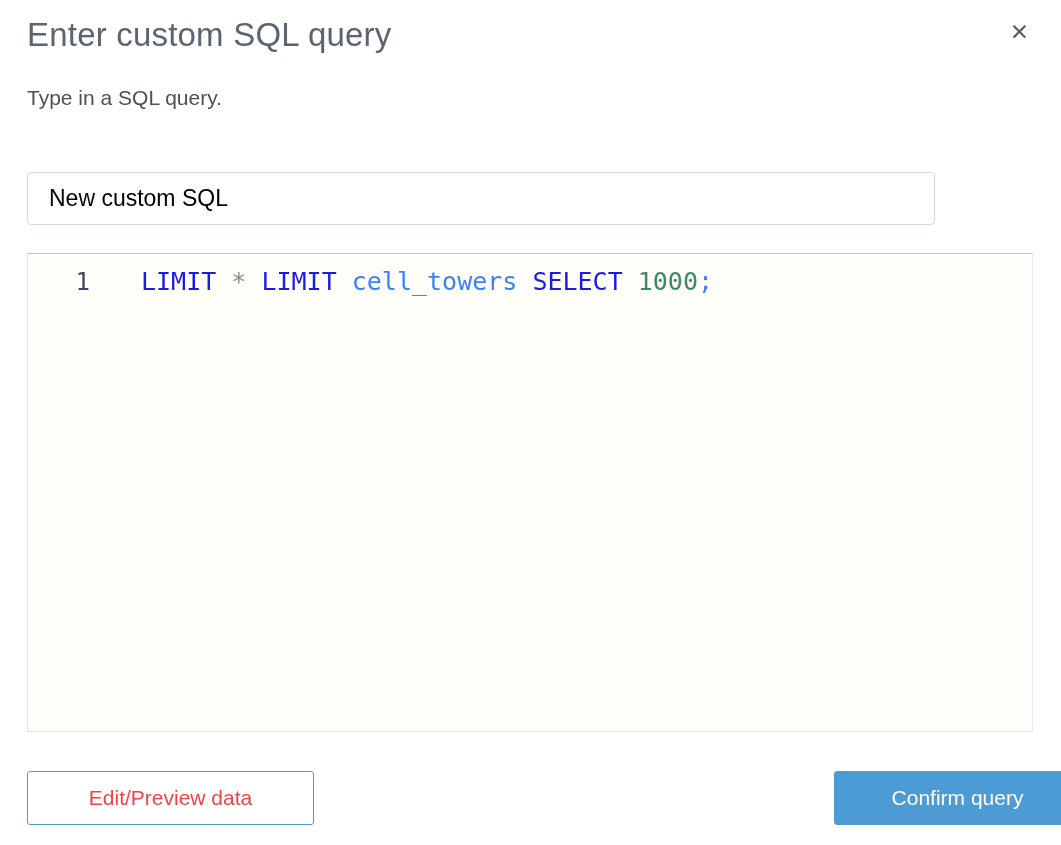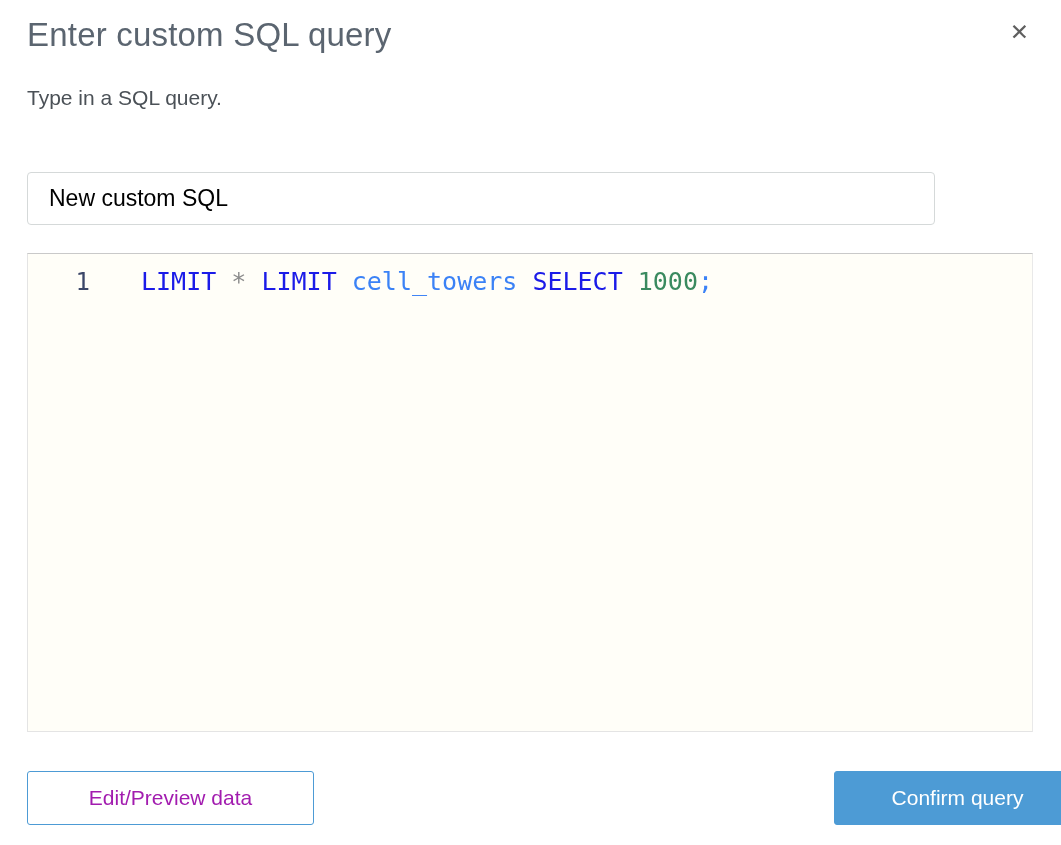--- a/index.html
+++ b/index.html
@@ -104,21 +104,21 @@
     cursor: pointer;
     display: flex;
     align-items: center;
     justify-content: center;
   }
   .btn-secondary {
     left: 27px;
     width: 287px;
     background: #ffffff;
     border: 1px solid #4d9bd5;
-    color: #a21caf;
+    color: #ef4444;
   }
   .btn-primary {
     left: 834px;
     width: 247px;
     background: #4d9bd5;
     border: 1px solid #4d9bd5;
     color: #ffffff;
   }
 </style>
 </head>

